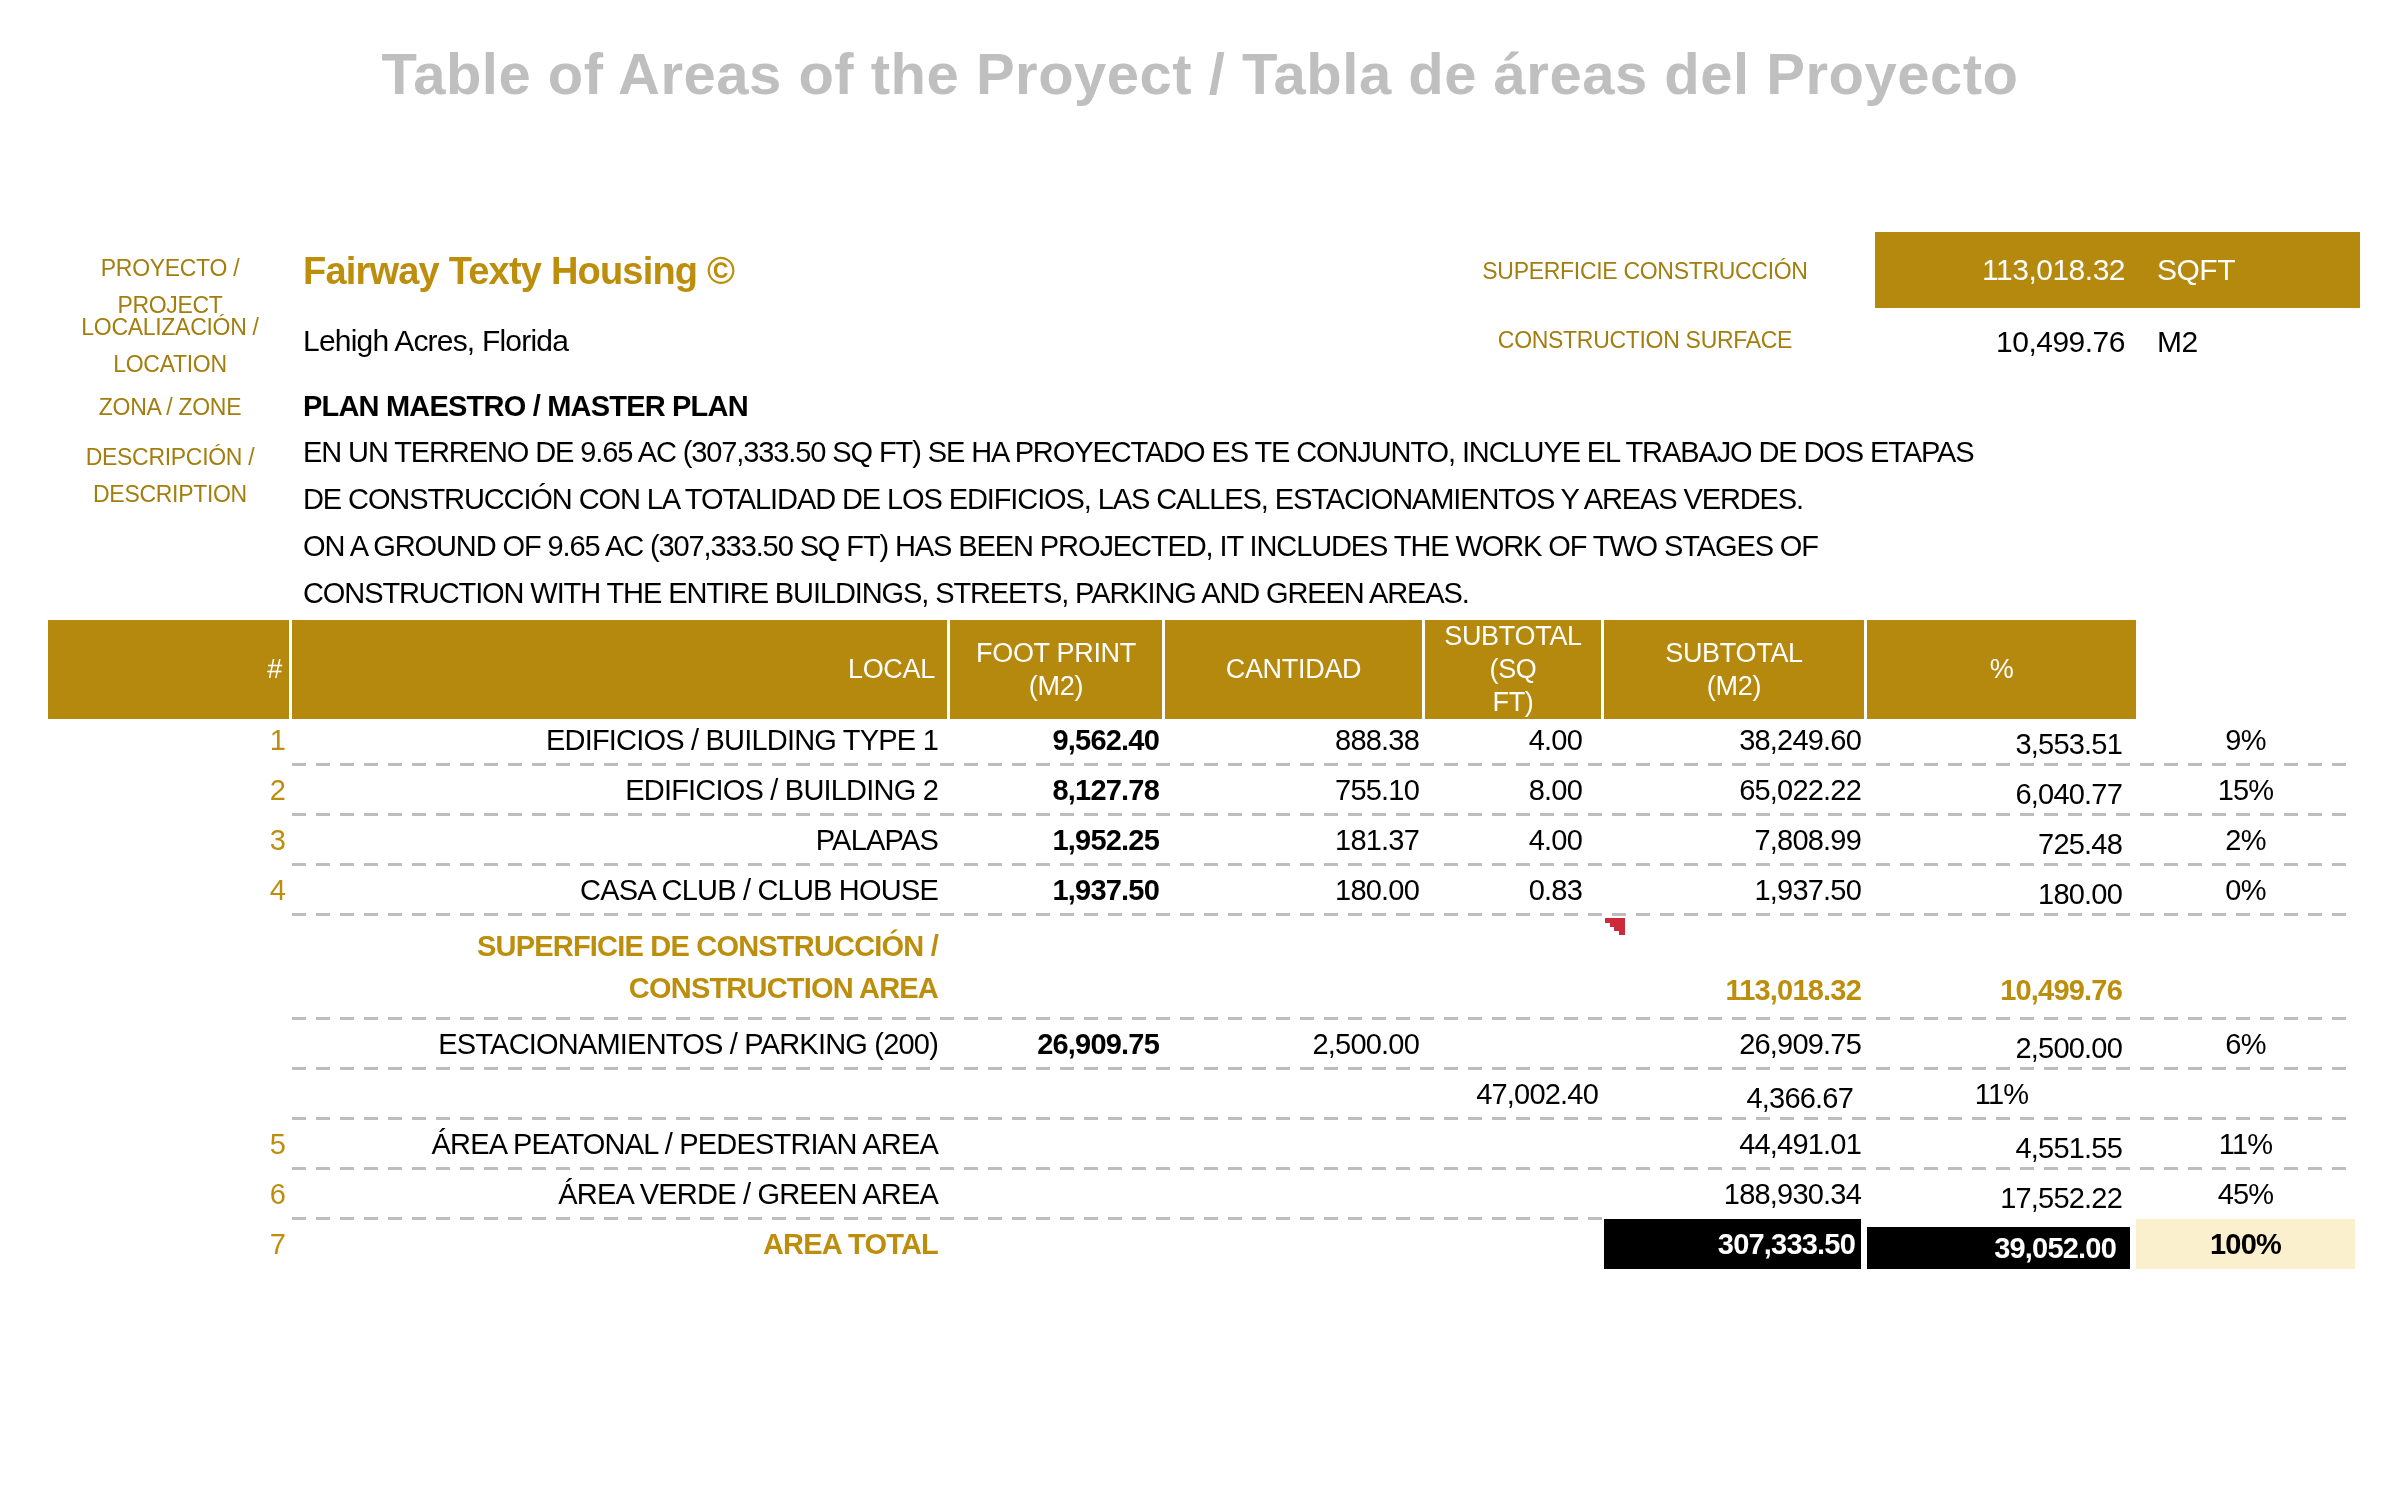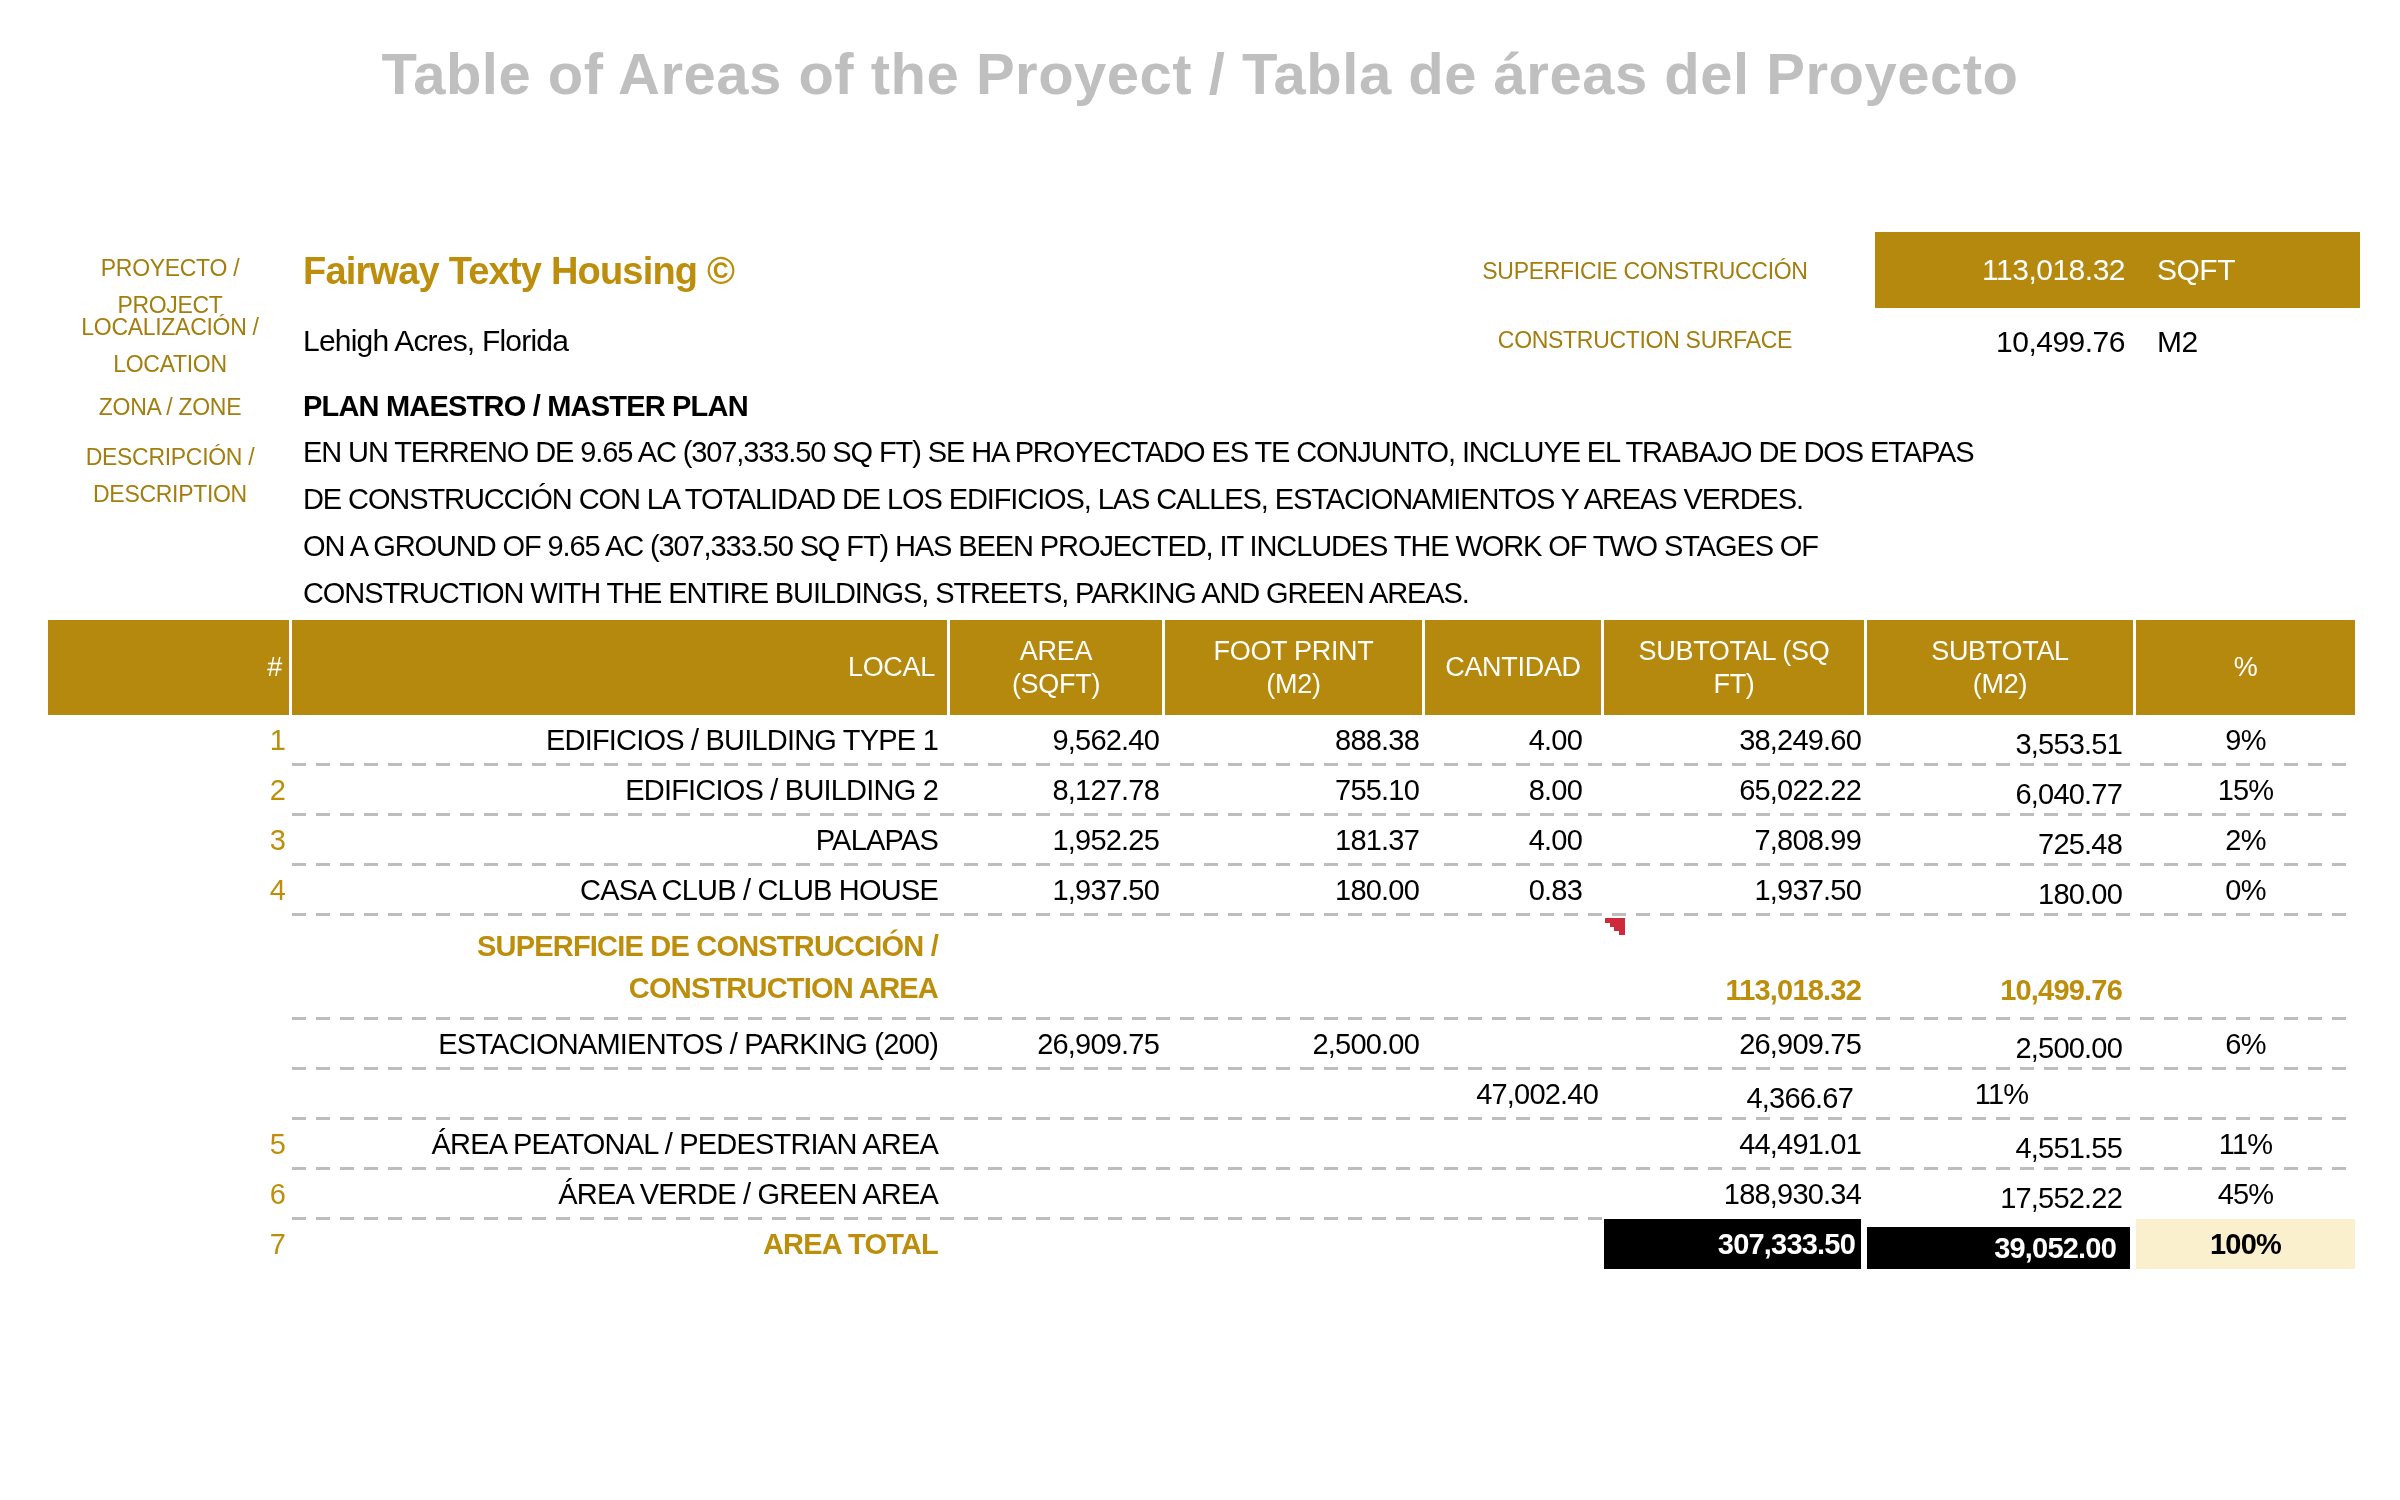--- a/index.html
+++ b/index.html
@@ -54,21 +54,21 @@
   .hcell:last-child { border-right: 0; }
   .hcell.h1 { justify-content: flex-end; padding-right: 7px; }
   .hcell.h2 { justify-content: flex-end; padding-right: 12px; }
   .trow { height: 50px; position: relative; }
   .trow > div {
     display: flex; align-items: center; justify-content: flex-end;
     font-size: 29px; white-space: pre; letter-spacing: -0.8px; color: #000;
   }
   .trow .c1 { padding-right: 7px;  color: var(--gold_bright); }
   .trow .c2 { padding-right: 12px; }
-  .trow .c3 { padding-right: 6px; }
+  .trow .c3 { padding-right: 6px; font-weight: bold; }
   .trow .c4 { padding-right: 6px; }
   .trow .c5 { padding-right: 22px; }
   .trow .c6 { padding-right: 6px; }
   .trow .c7 { padding-right: 14px; margin-top: 8px; }
   .trow .c8 { justify-content: center; }
   .dashed::after {
     content: ""; position: absolute; left: 244px; right: 0; bottom: -1px; height: 3px;
     background: repeating-linear-gradient(90deg, var(--dash_gray) 0 14px, transparent 14px 24px);
   }
   .dash-short::after { right: 751px; }
@@ -114,22 +114,20 @@
   </div>
   <div class="surf-row" id="surf-m2">
     <div class="surf-val">10,499.76</div>
     <div class="surf-unit">M2</div>
   </div>
 
   <div id="areas-table">
     <div class="grid8 thead">
         <div class="hcell h1">#</div>
         <div class="hcell h2">LOCAL</div>
-        <div class="hcell h3">AREA
-(SQFT)</div>
         <div class="hcell h4">FOOT PRINT
 (M2)</div>
         <div class="hcell h5">CANTIDAD</div>
         <div class="hcell h6">SUBTOTAL (SQ
 FT)</div>
         <div class="hcell h7">SUBTOTAL
 (M2)</div>
         <div class="hcell h8">%</div>
       </div>
       <div class="grid8 trow normal dashed">

